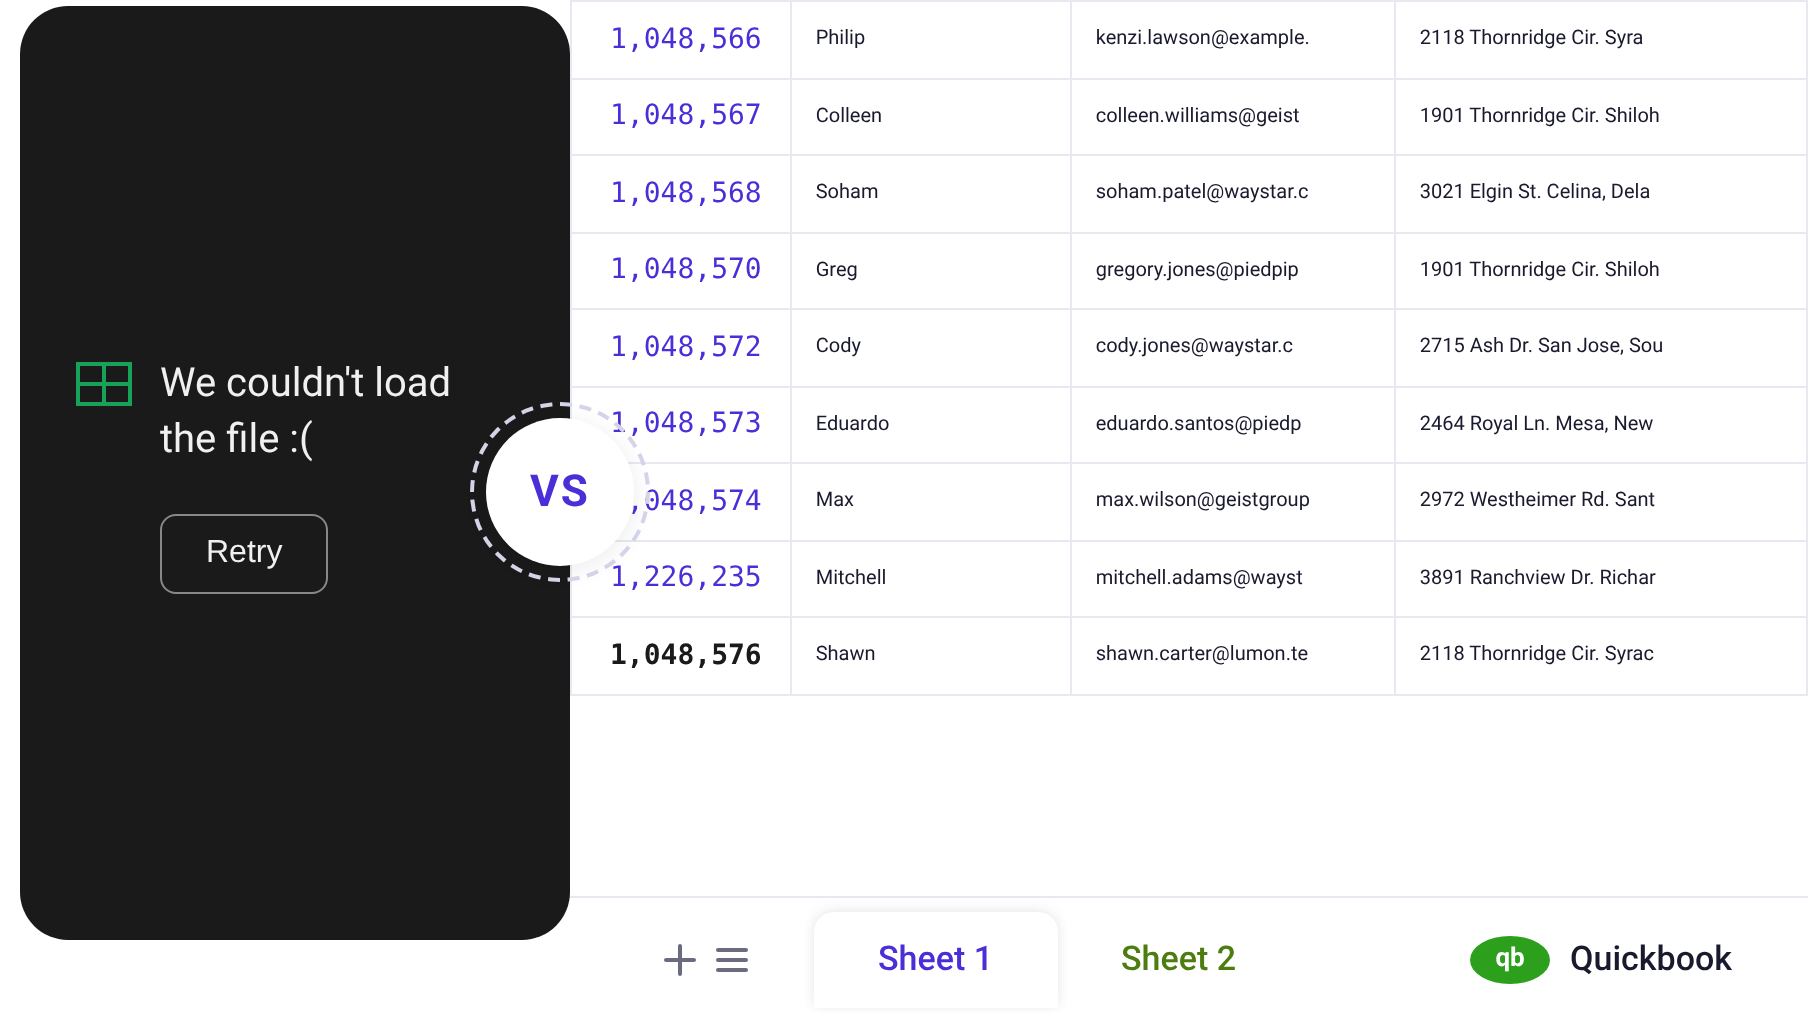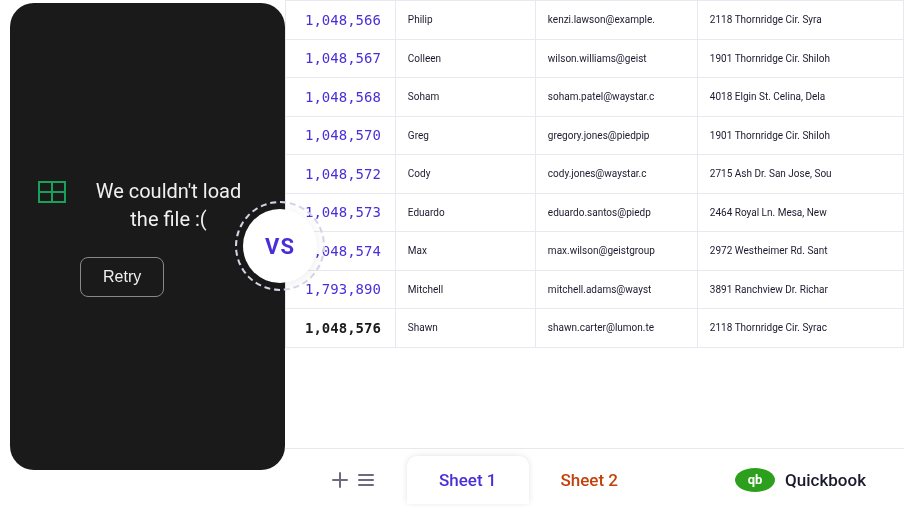--- a/index.html
+++ b/index.html
@@ -36,21 +36,20 @@
     }
     .error-content {
       display: flex;
       flex-direction: column;
       gap: 24px;
     }
     .error-header {
       display: flex;
       align-items: flex-start;
       gap: 14px;
-      text-align: center;
     }
     .sheets-icon {
       width: 28px;
       height: 22px;
       flex-shrink: 0;
       margin-top: 4px;
     }
     .error-text {
       color: #f0f0f0;
       font-size: 20px;
@@ -151,21 +150,21 @@
     }
     .tab-btn-icon svg { width: 20px; height: 20px; }
     .tabs-group {
       display: flex;
       gap: 0;
       margin-left: 28px;
     }
     .tab {
       padding: 14px 32px;
       font-size: 17px;
-      color: #c2410c;
+      color: #4d7c0f;
       cursor: pointer;
       border-radius: 10px 10px 0 0;
       font-weight: 500;
     }
     .tab.active {
       color: #4a2fd8;
       box-shadow: 0 -2px 8px rgba(0,0,0,0.05), -2px 0 4px rgba(0,0,0,0.03), 2px 0 4px rgba(0,0,0,0.03);
       background: #fff;
     }
     .connector-tab {
@@ -220,28 +219,28 @@
         <tbody id="table-body">
             <tr>
               <td class="idcol">1,048,566</td>
               <td class="namecol">Philip</td>
               <td class="emailcol">kenzi.lawson@example.</td>
               <td class="addrcol">2118 Thornridge Cir. Syra</td>
             </tr>
             <tr>
               <td class="idcol">1,048,567</td>
               <td class="namecol">Colleen</td>
-              <td class="emailcol">wilson.williams@geist</td>
+              <td class="emailcol">colleen.williams@geist</td>
               <td class="addrcol">1901 Thornridge Cir. Shiloh</td>
             </tr>
             <tr>
               <td class="idcol">1,048,568</td>
               <td class="namecol">Soham</td>
               <td class="emailcol">soham.patel@waystar.c</td>
-              <td class="addrcol">4018 Elgin St. Celina, Dela</td>
+              <td class="addrcol">3021 Elgin St. Celina, Dela</td>
             </tr>
             <tr>
               <td class="idcol">1,048,570</td>
               <td class="namecol">Greg</td>
               <td class="emailcol">gregory.jones@piedpip</td>
               <td class="addrcol">1901 Thornridge Cir. Shiloh</td>
             </tr>
             <tr>
               <td class="idcol">1,048,572</td>
               <td class="namecol">Cody</td>
@@ -254,21 +253,21 @@
               <td class="emailcol">eduardo.santos@piedp</td>
               <td class="addrcol">2464 Royal Ln. Mesa, New</td>
             </tr>
             <tr>
               <td class="idcol">1,048,574</td>
               <td class="namecol">Max</td>
               <td class="emailcol">max.wilson@geistgroup</td>
               <td class="addrcol">2972 Westheimer Rd. Sant</td>
             </tr>
             <tr>
-              <td class="idcol">1,793,890</td>
+              <td class="idcol">1,226,235</td>
               <td class="namecol">Mitchell</td>
               <td class="emailcol">mitchell.adams@wayst</td>
               <td class="addrcol">3891 Ranchview Dr. Richar</td>
             </tr>
             <tr class="last-row">
               <td class="idcol">1,048,576</td>
               <td class="namecol">Shawn</td>
               <td class="emailcol">shawn.carter@lumon.te</td>
               <td class="addrcol">2118 Thornridge Cir. Syrac</td>
             </tr>

